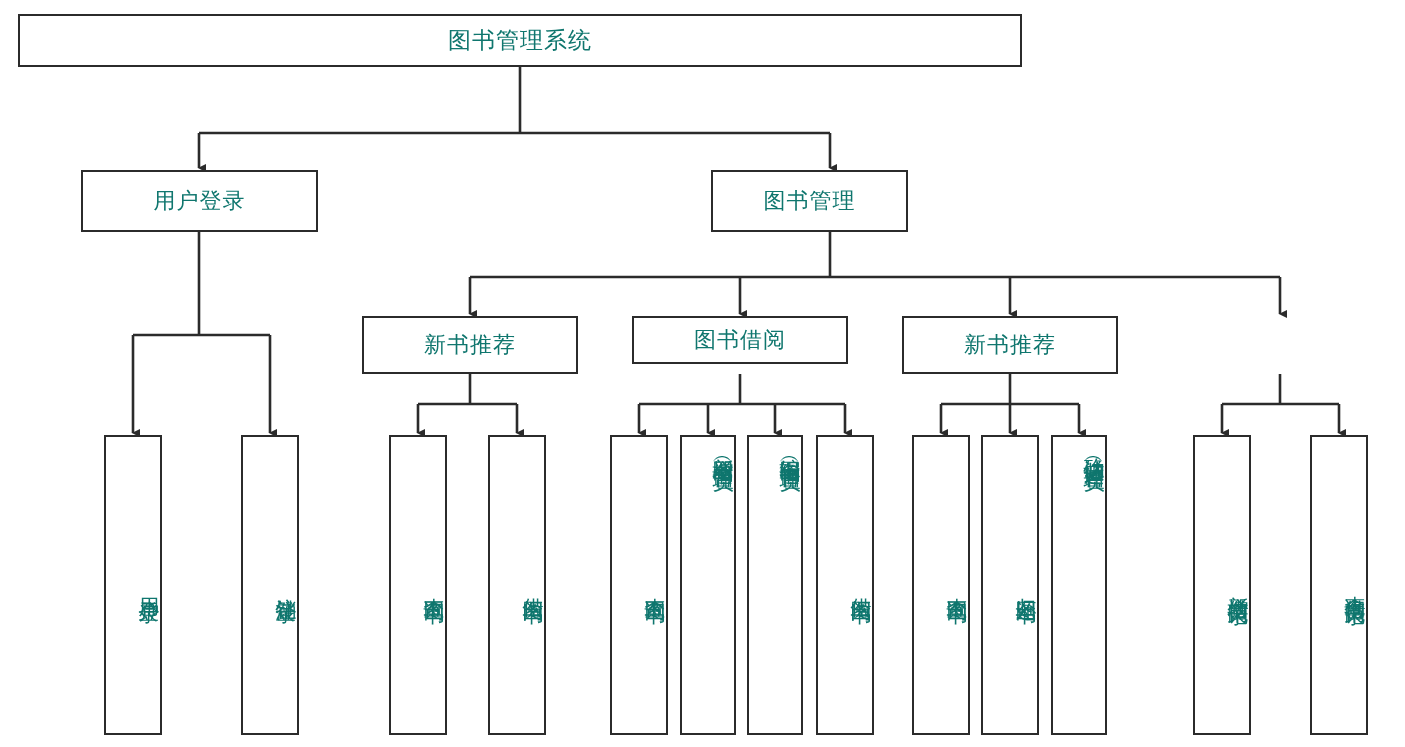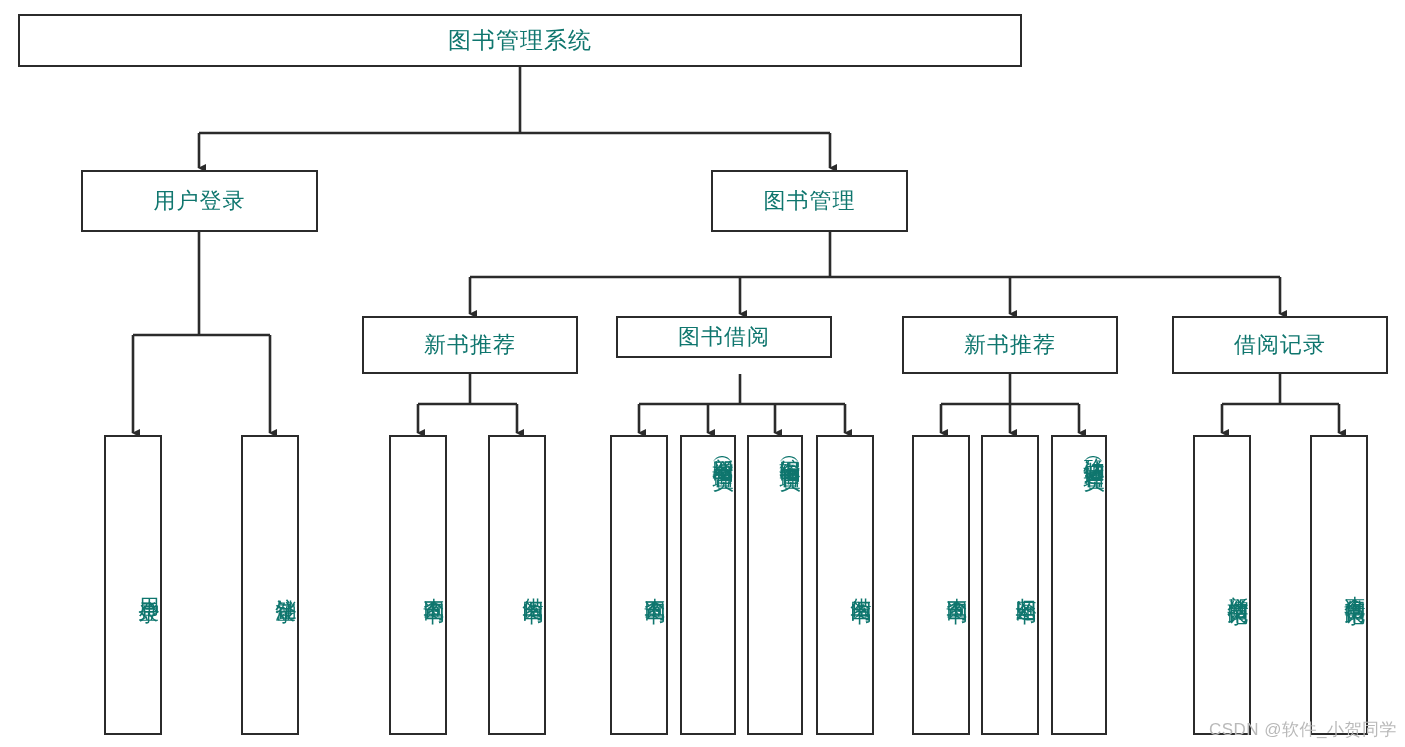--- a/index.html
+++ b/index.html
@@ -137,29 +137,26 @@
   <div class="node horiz" style="left:81px; top:170px; width:237px; height:62px;">
     <span>用户登录</span>
   </div>
   <div class="node horiz" style="left:711px; top:170px; width:197px; height:62px;">
     <span>图书管理</span>
   </div>
 
   <div class="node horiz" style="left:362px; top:316px; width:216px; height:58px;">
     <span>新书推荐</span>
   </div>
-  <div class="node horiz" style="left:616px; top:316px; width:216px; height:42px;">
+  <div class="node horiz" style="left:632px; top:316px; width:216px; height:48px;">
     <span>图书借阅</span>
   </div>
   <div class="node horiz" style="left:902px; top:316px; width:216px; height:58px;">
     <span>新书推荐</span>
   </div>
-  <div class="node horiz" style="left:1172px; top:316px; width:216px; height:58px;">
-    <span>借阅记录</span>
-  </div>
 
   <div class="node vert" style="left:104px; top:435px; width:58px; height:300px;">
     <span class="vtext">用户登录</span>
   </div>
   <div class="node vert" style="left:241px; top:435px; width:58px; height:300px;">
     <span class="vtext">注销登录</span>
   </div>
 
   <div class="node vert" style="left:389px; top:435px; width:58px; height:300px;">
     <span class="vtext">查询图书</span>
@@ -191,15 +188,14 @@
     <span class="vtext">确认归还（管理员）</span>
   </div>
 
   <div class="node vert" style="left:1193px; top:435px; width:58px; height:300px;">
     <span class="vtext">新增借阅记录</span>
   </div>
   <div class="node vert" style="left:1310px; top:435px; width:58px; height:300px;">
     <span class="vtext">查询借阅记录</span>
   </div>
 
-  <div class="watermark">CSDN @软件_小贺同学</div>
 
 </div>
 
 </body></html>

